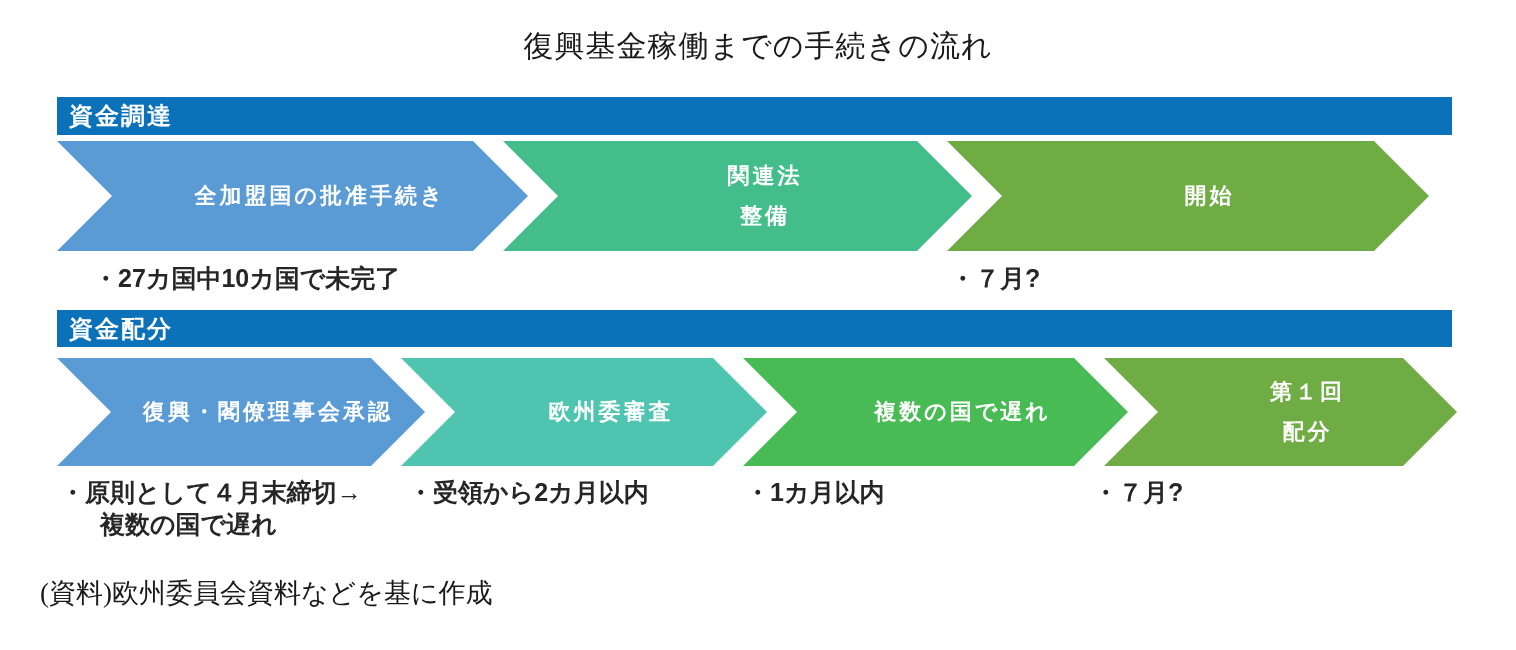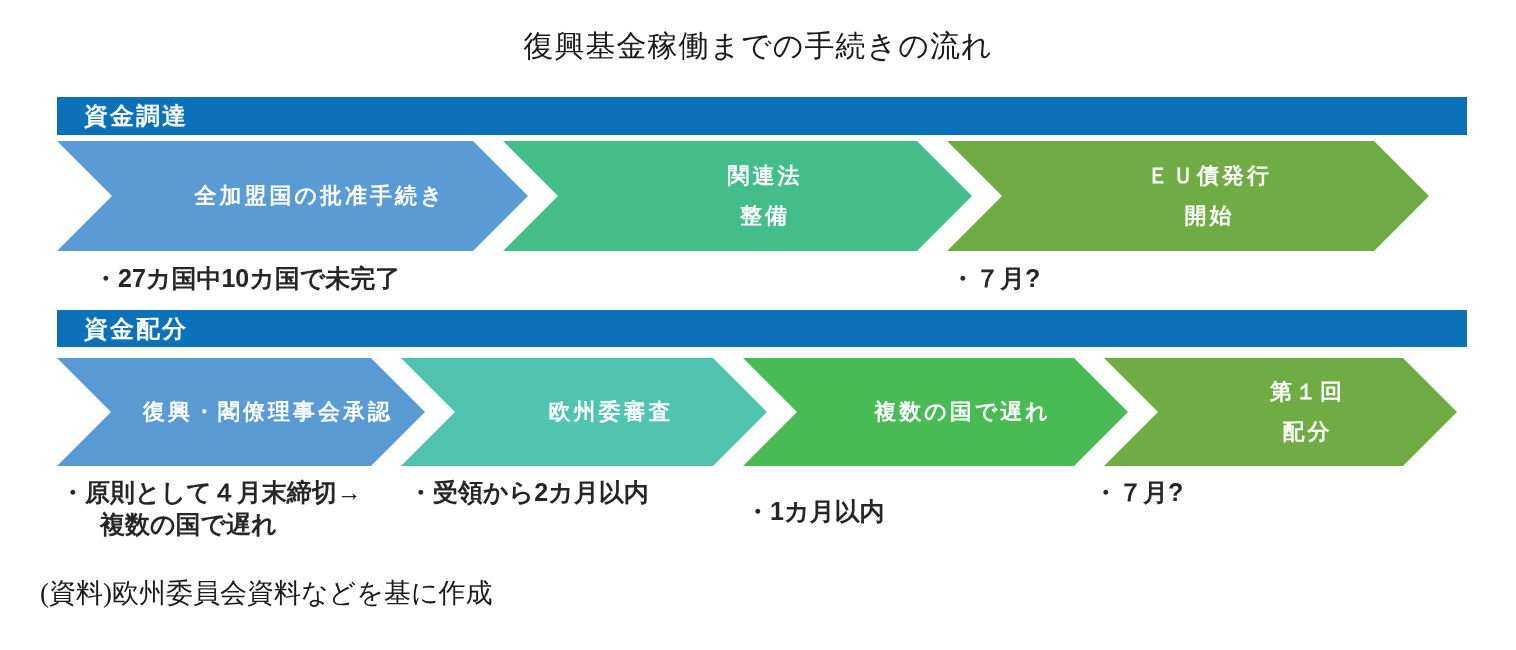--- a/index.html
+++ b/index.html
@@ -2,21 +2,21 @@
 <html><head>
 <meta charset="utf-8">
 <style>
   html,body{margin:0;padding:0;background:#ffffff;}
   body{width:1516px;height:650px;position:relative;overflow:hidden;
        font-family:"Liberation Sans","DejaVu Sans",sans-serif;}
   .abs{position:absolute;}
   .title{left:0;top:26px;width:1516px;text-align:center;
          font-family:"Liberation Serif","DejaVu Serif",serif;
          font-size:30px;color:#1a1a1a;letter-spacing:1px;}
-  .section-bar{left:57px;width:1395px;height:38px;display:flex;align-items:center;padding-left:15px;}
+  .section-bar{left:57px;width:1395px;height:38px;display:flex;align-items:center;}
   .section-bar span{color:#ffffff;font-weight:bold;font-size:24px;padding-left:12px;letter-spacing:2px;}
   .bar1{top:97px;}
   .bar2{top:310px;}
   .row-svg{left:57px;}
   .svg1{top:141px;}
   .svg2{top:358px;}
   .step-label{display:flex;flex-direction:column;align-items:center;justify-content:center;
               color:#ffffff;font-weight:bold;font-size:22px;letter-spacing:3px;line-height:40px;
               text-align:center;pointer-events:none;}
   .note{color:#262626;font-weight:bold;font-size:25px;line-height:32px;white-space:nowrap;}
@@ -40,21 +40,20 @@
 </svg>
 
 <div class="abs step-label" style="left:112px;top:141px;width:416px;height:110px;">
   <span>全加盟国の批准手続き</span>
 </div>
 <div class="abs step-label" style="left:558px;top:141px;width:414px;height:110px;">
   <span>関連法</span>
   <span>整備</span>
 </div>
 <div class="abs step-label" style="left:1002px;top:141px;width:415px;height:110px;">
-  <span>ＥＵ債発行</span>
   <span>開始</span>
 </div>
 
 <div class="abs note" style="left:93px;top:262px;">
   <span>・27カ国中10カ国で未完了</span>
 </div>
 <div class="abs note" style="left:950px;top:262px;">
   <span>・７月?</span>
 </div>
 
@@ -83,20 +82,20 @@
   <span>配分</span>
 </div>
 
 <div class="abs note" style="left:60px;top:476px;">
   <span>・原則として４月末締切→</span>
   <span class="cont">複数の国で遅れ</span>
 </div>
 <div class="abs note" style="left:408px;top:476px;">
   <span>・受領から2カ月以内</span>
 </div>
-<div class="abs note" style="left:745px;top:476px;margin-top:19px;">
+<div class="abs note" style="left:745px;top:476px;">
   <span>・1カ月以内</span>
 </div>
 <div class="abs note" style="left:1093px;top:476px;">
   <span>・７月?</span>
 </div>
 
 <div class="abs source">(資料)欧州委員会資料などを基に作成</div>
 
 </body></html>

